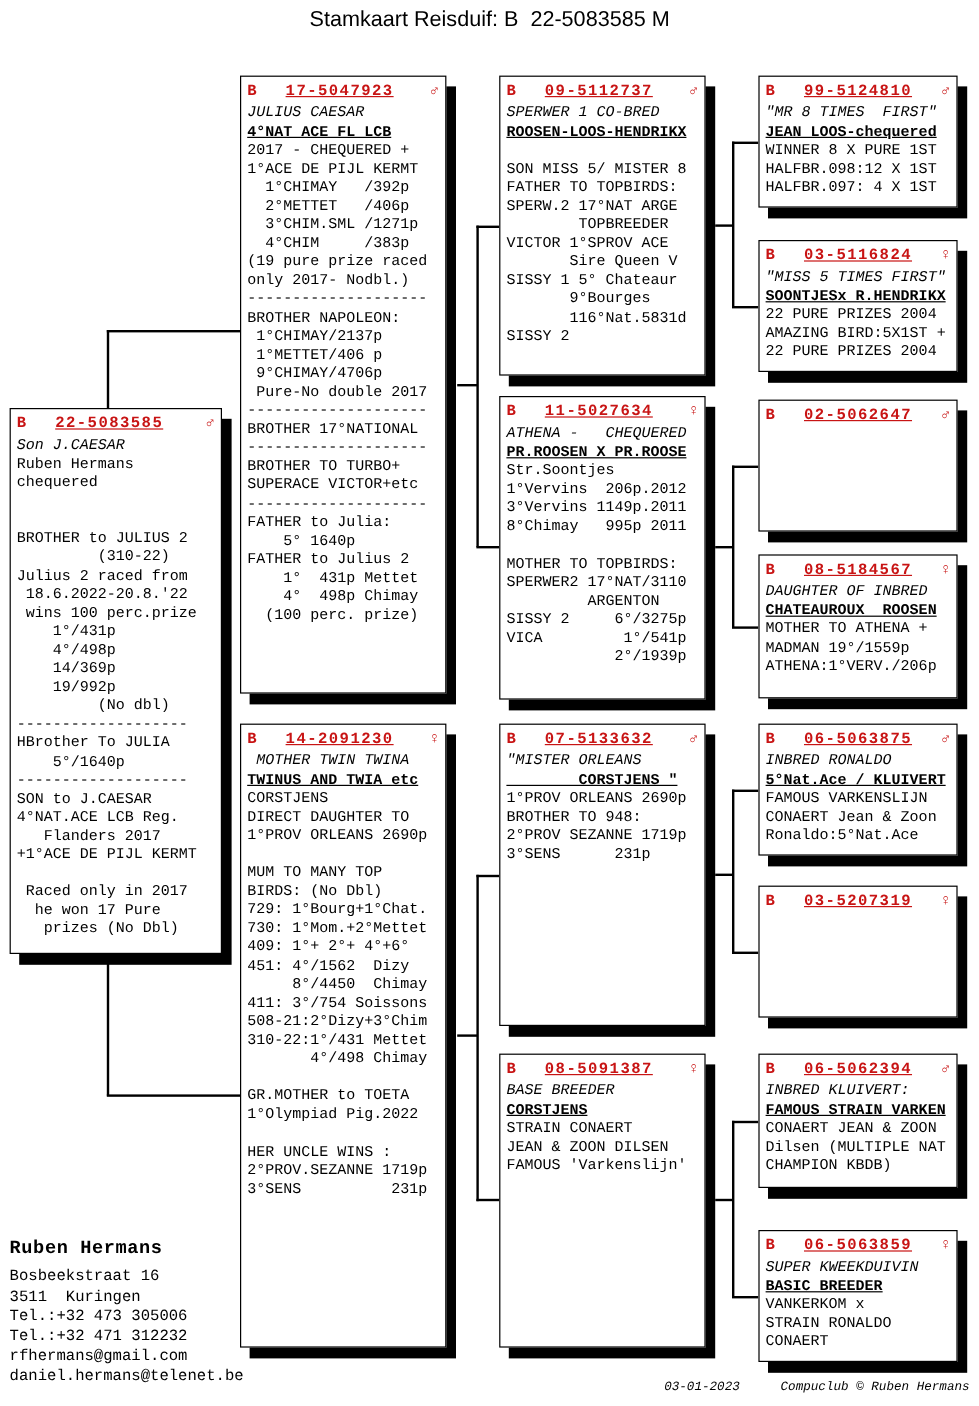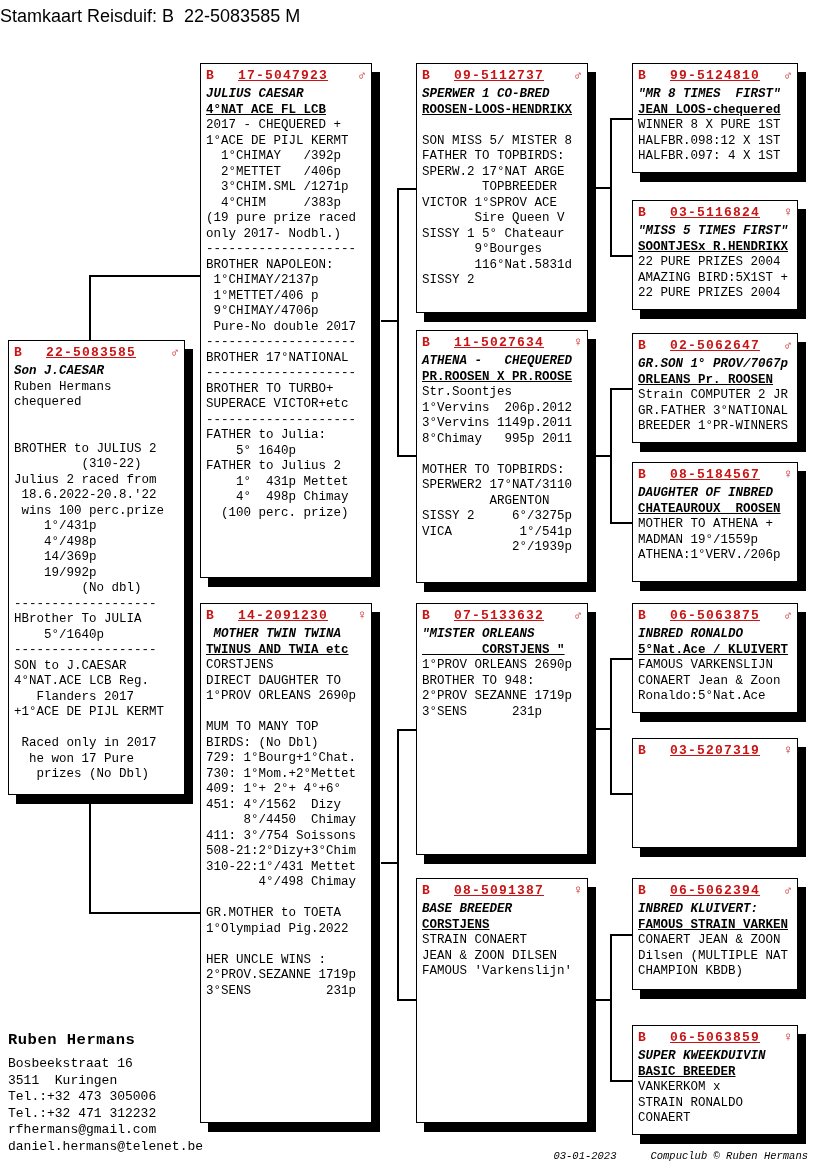--- a/index.html
+++ b/index.html
@@ -1,30 +1,30 @@
 <!DOCTYPE html>
 <html style="--red: #c81414; --ink: #000000;"><head>
 <meta charset="utf-8">
 <style>
   html,body{margin:0;padding:0;background:#ffffff;}
   #page{position:relative;width:816px;height:1172px;background:#fff;overflow:hidden;
         font-family:"Liberation Mono","DejaVu Sans Mono",monospace;color:#000;}
-  .title{position:absolute;top:6px;left:0;width:100%;text-align:left;
+  .title{position:absolute;top:6px;left:0;width:100%;text-align:center;
          font-family:"Liberation Sans","DejaVu Sans",sans-serif;font-size:18px;white-space:pre;}
   .box{position:absolute;background:#fff;border:1.5px solid #000;box-sizing:border-box;
        box-shadow:8px 9px 0 #000;}
   .hd{display:flex;align-items:baseline;color:var(--red,#c81414);font-weight:bold;
       font-size:13px;padding:4px 5px 1px 5px;}
   .hd .band{width:32px;}
   .hd .ring{letter-spacing:1.2px;text-decoration:underline;}
   .hd .sex{margin-left:auto;font-size:13px;line-height:12px;}
   .body{padding-top:3px;}
   .ln{white-space:pre;font-size:12.5px;line-height:15.5px;min-height:15.5px;padding-left:5px;}
   .b{font-weight:bold;text-decoration:underline;}
-  .bi{font-weight:bold;font-style:italic;}
+  .bi{font-weight:normal;font-style:italic;}
   .line{position:absolute;background:#000;}
   .contact{position:absolute;left:8px;top:1031px;}
   .contact-name{font-weight:bold;font-size:15.5px;letter-spacing:.5px;margin-bottom:7px;}
   .contact-line{font-size:13px;line-height:16.5px;white-space:pre;}
   .footer{position:absolute;right:8px;top:1138px;font-size:10.5px;font-style:italic;white-space:pre;}
   .footer .date{margin-right:34px;}
 </style>
 </head>
 <body>
 
@@ -267,27 +267,20 @@
           <div class="ln">AMAZING BIRD:5X1ST +</div>
           <div class="ln">22 PURE PRIZES 2004</div>
         </div>
       </div>
       <div class="box" style="left: 632px; top: 333px; width: 166px; height: 110px;">
         <div class="hd">
           <span class="band">B</span>
           <span class="ring">02-5062647</span>
           <span class="sex">♂</span>
         </div>
-        <div class="body">
-          <div class="ln bi">GR.SON 1° PROV/7067p</div>
-          <div class="ln b">ORLEANS Pr. ROOSEN</div>
-          <div class="ln">Strain COMPUTER 2 JR</div>
-          <div class="ln">GR.FATHER 3°NATIONAL</div>
-          <div class="ln">BREEDER 1°PR-WINNERS</div>
-        </div>
       </div>
       <div class="box" style="left: 632px; top: 462px; width: 166px; height: 120px;">
         <div class="hd">
           <span class="band">B</span>
           <span class="ring">08-5184567</span>
           <span class="sex">♀</span>
         </div>
         <div class="body">
           <div class="ln bi">DAUGHTER OF INBRED</div>
           <div class="ln b">CHATEAUROUX  ROOSEN</div>

